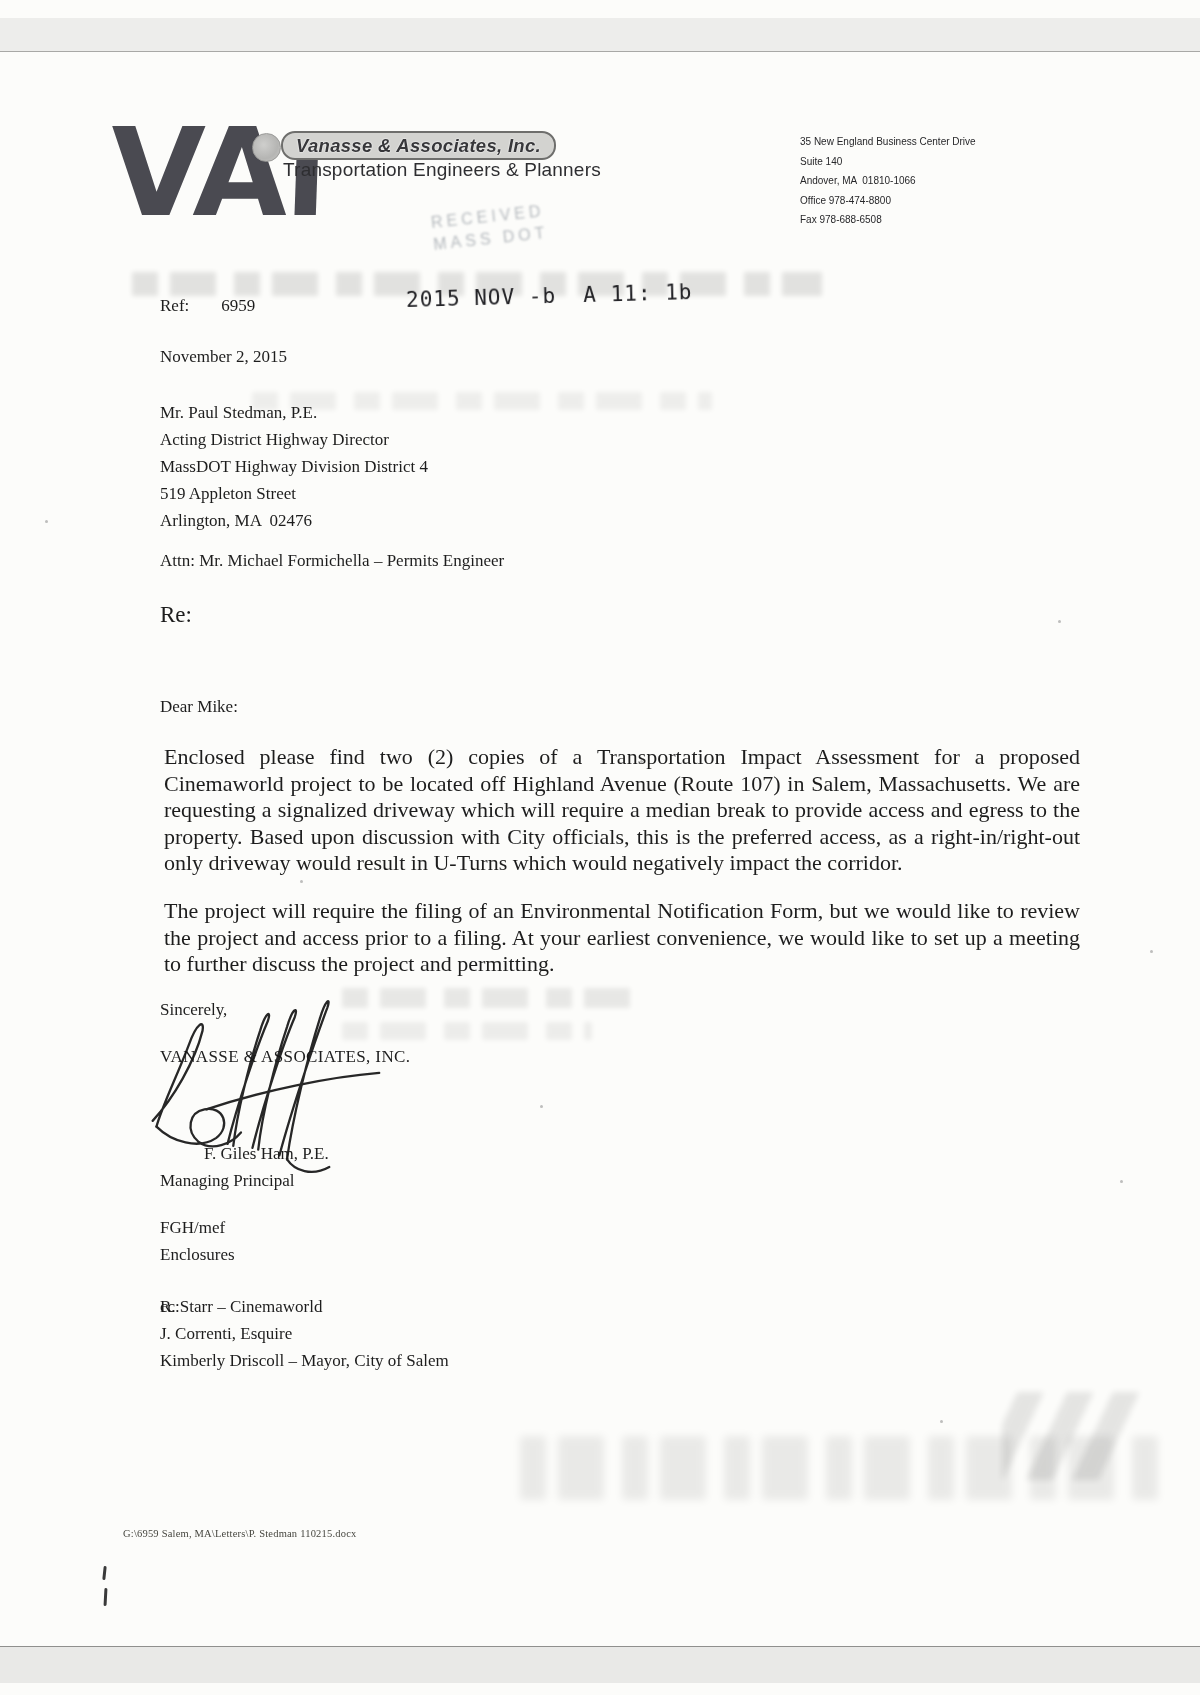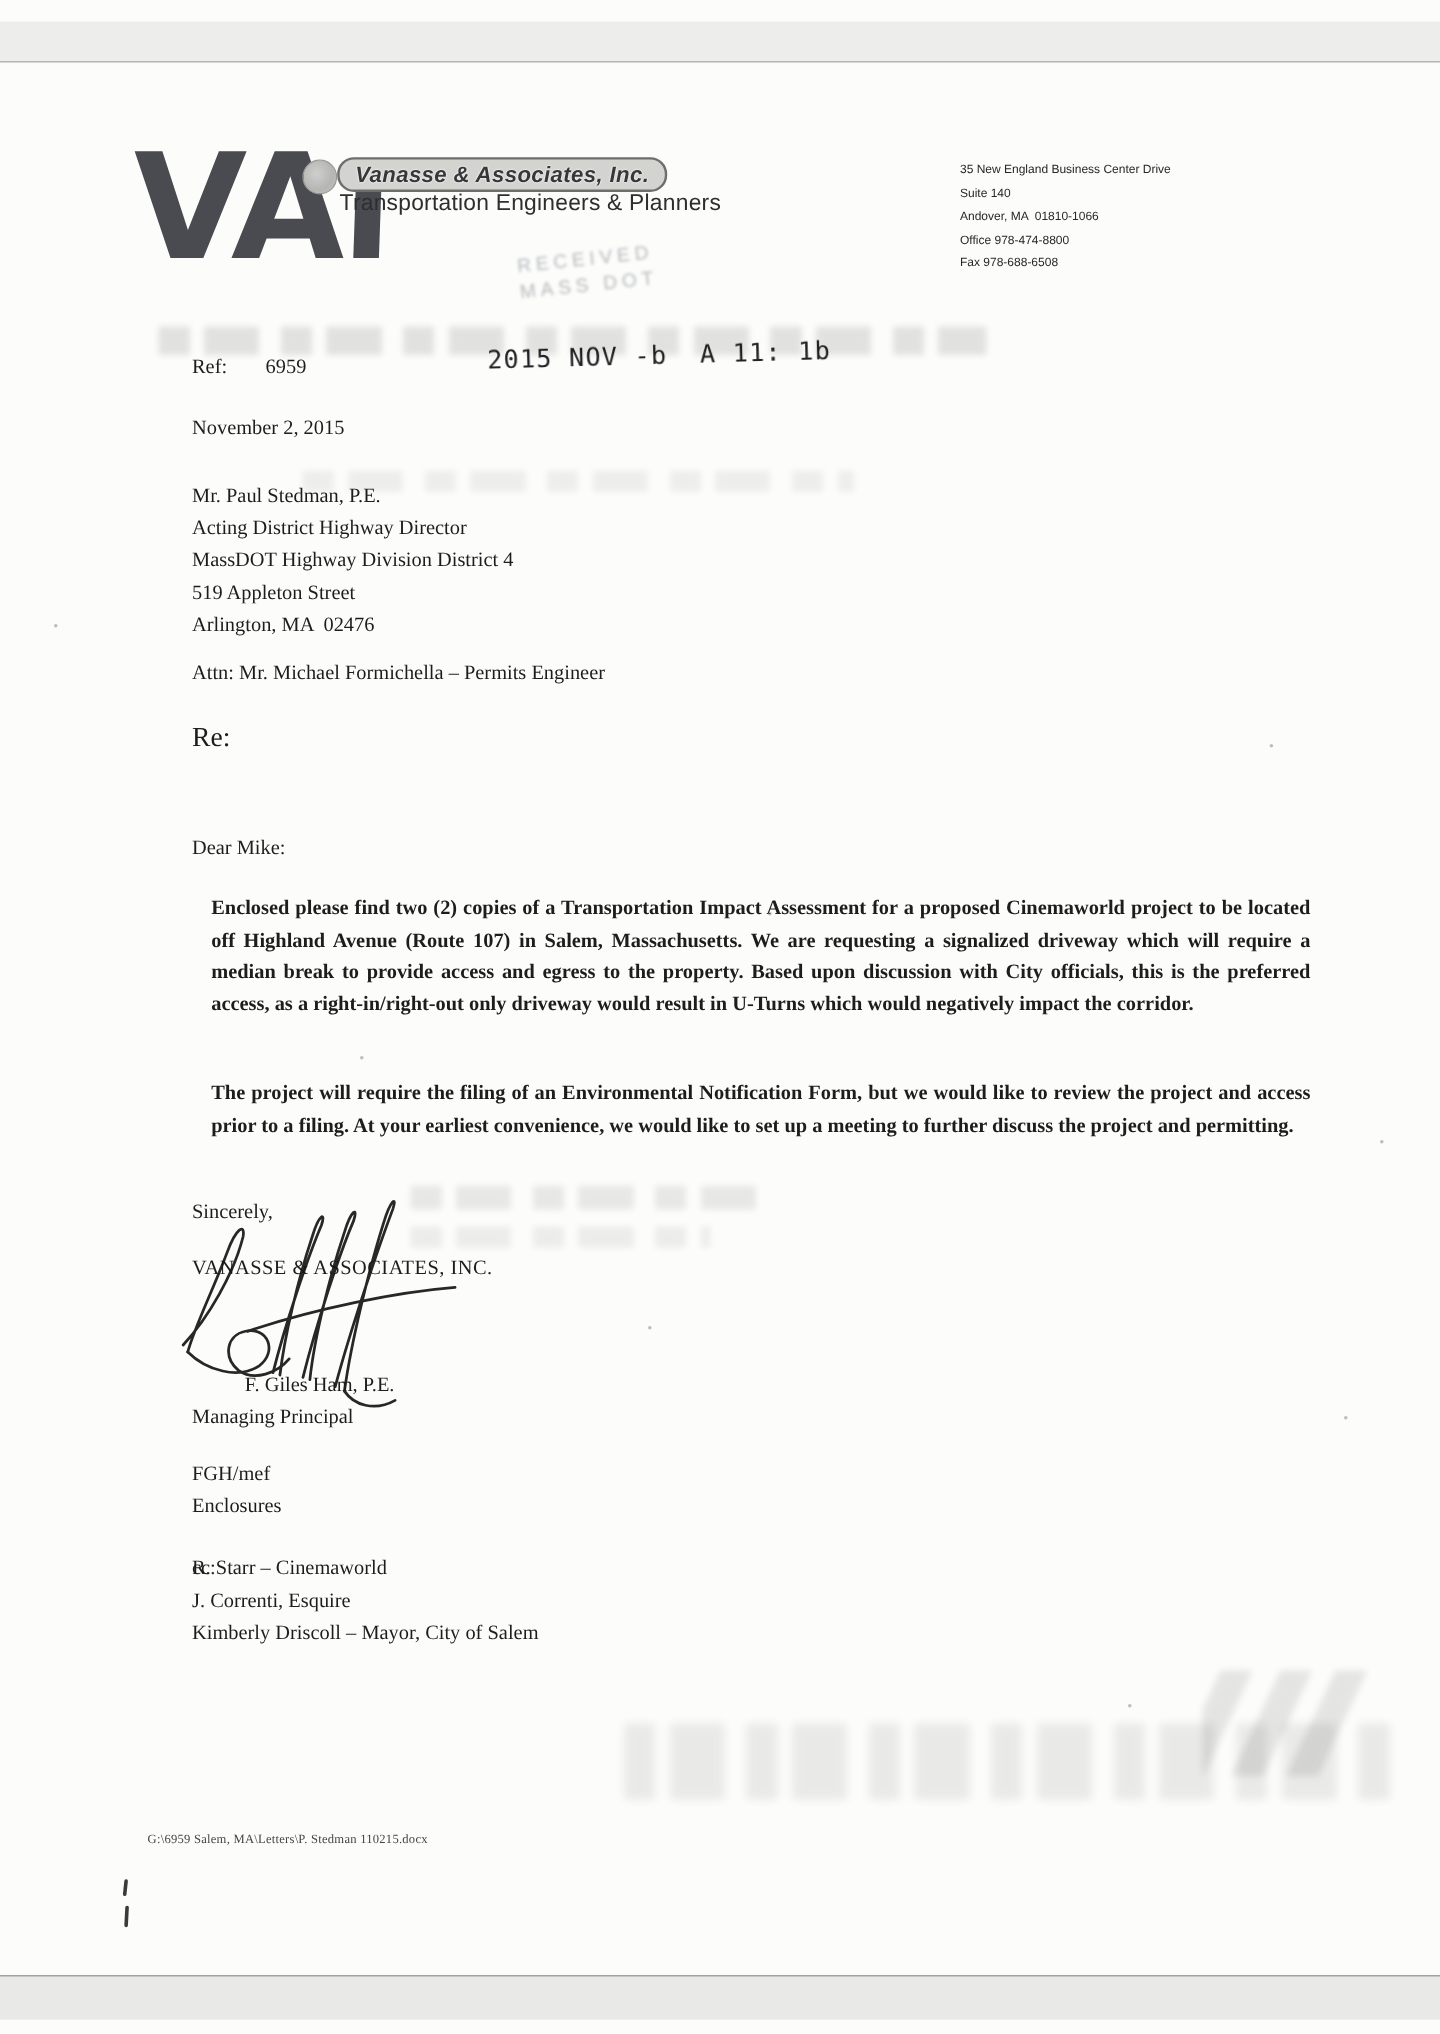--- a/index.html
+++ b/index.html
@@ -59,21 +59,21 @@
   }
   .ref-line{position:absolute;left:160px;top:296px;font-size:17px;}
   .ref-line .num{display:inline-block;margin-left:32px;}
   .date-line{position:absolute;left:160px;top:347px;font-size:17px;}
   .recipient{position:absolute;left:160px;top:399px;font-size:17px;line-height:27px;}
   .attn{position:absolute;left:160px;top:551px;font-size:17px;text-align:right;}
   .re-row{position:absolute;left:160px;top:601px;font-size:23px;line-height:27px;}
   .re-row .lbl{position:absolute;left:0;top:0;}
   .re-row .lines{margin-left:62px;}
   .salutation{position:absolute;left:160px;top:697px;font-size:17px;}
-  .para{position:absolute;left:176px;width:916px;font-size:17px;line-height:26.5px;text-align:justify;font-weight:bold;}
+  .para{position:absolute;left:164px;width:916px;font-size:22px;line-height:26.5px;text-align:justify;}
   .p1{top:744px;}
   .p2{top:898px;}
   .closing{position:absolute;left:160px;top:1000px;font-size:17px;}
   .company-line{position:absolute;left:160px;top:1047px;font-size:17px;letter-spacing:0.4px;}
   .signer-name{position:absolute;left:160px;top:1144px;font-size:17px;margin-left:44px;}
   .signer-title{position:absolute;left:160px;top:1171px;font-size:17px;}
   .initials{position:absolute;left:160px;top:1218px;font-size:17px;}
   .enclosures{position:absolute;left:160px;top:1245px;font-size:17px;}
   .cc-row{position:absolute;left:160px;top:1293px;font-size:17px;line-height:27px;}
   .cc-row .lbl{position:absolute;left:0;top:0;}

